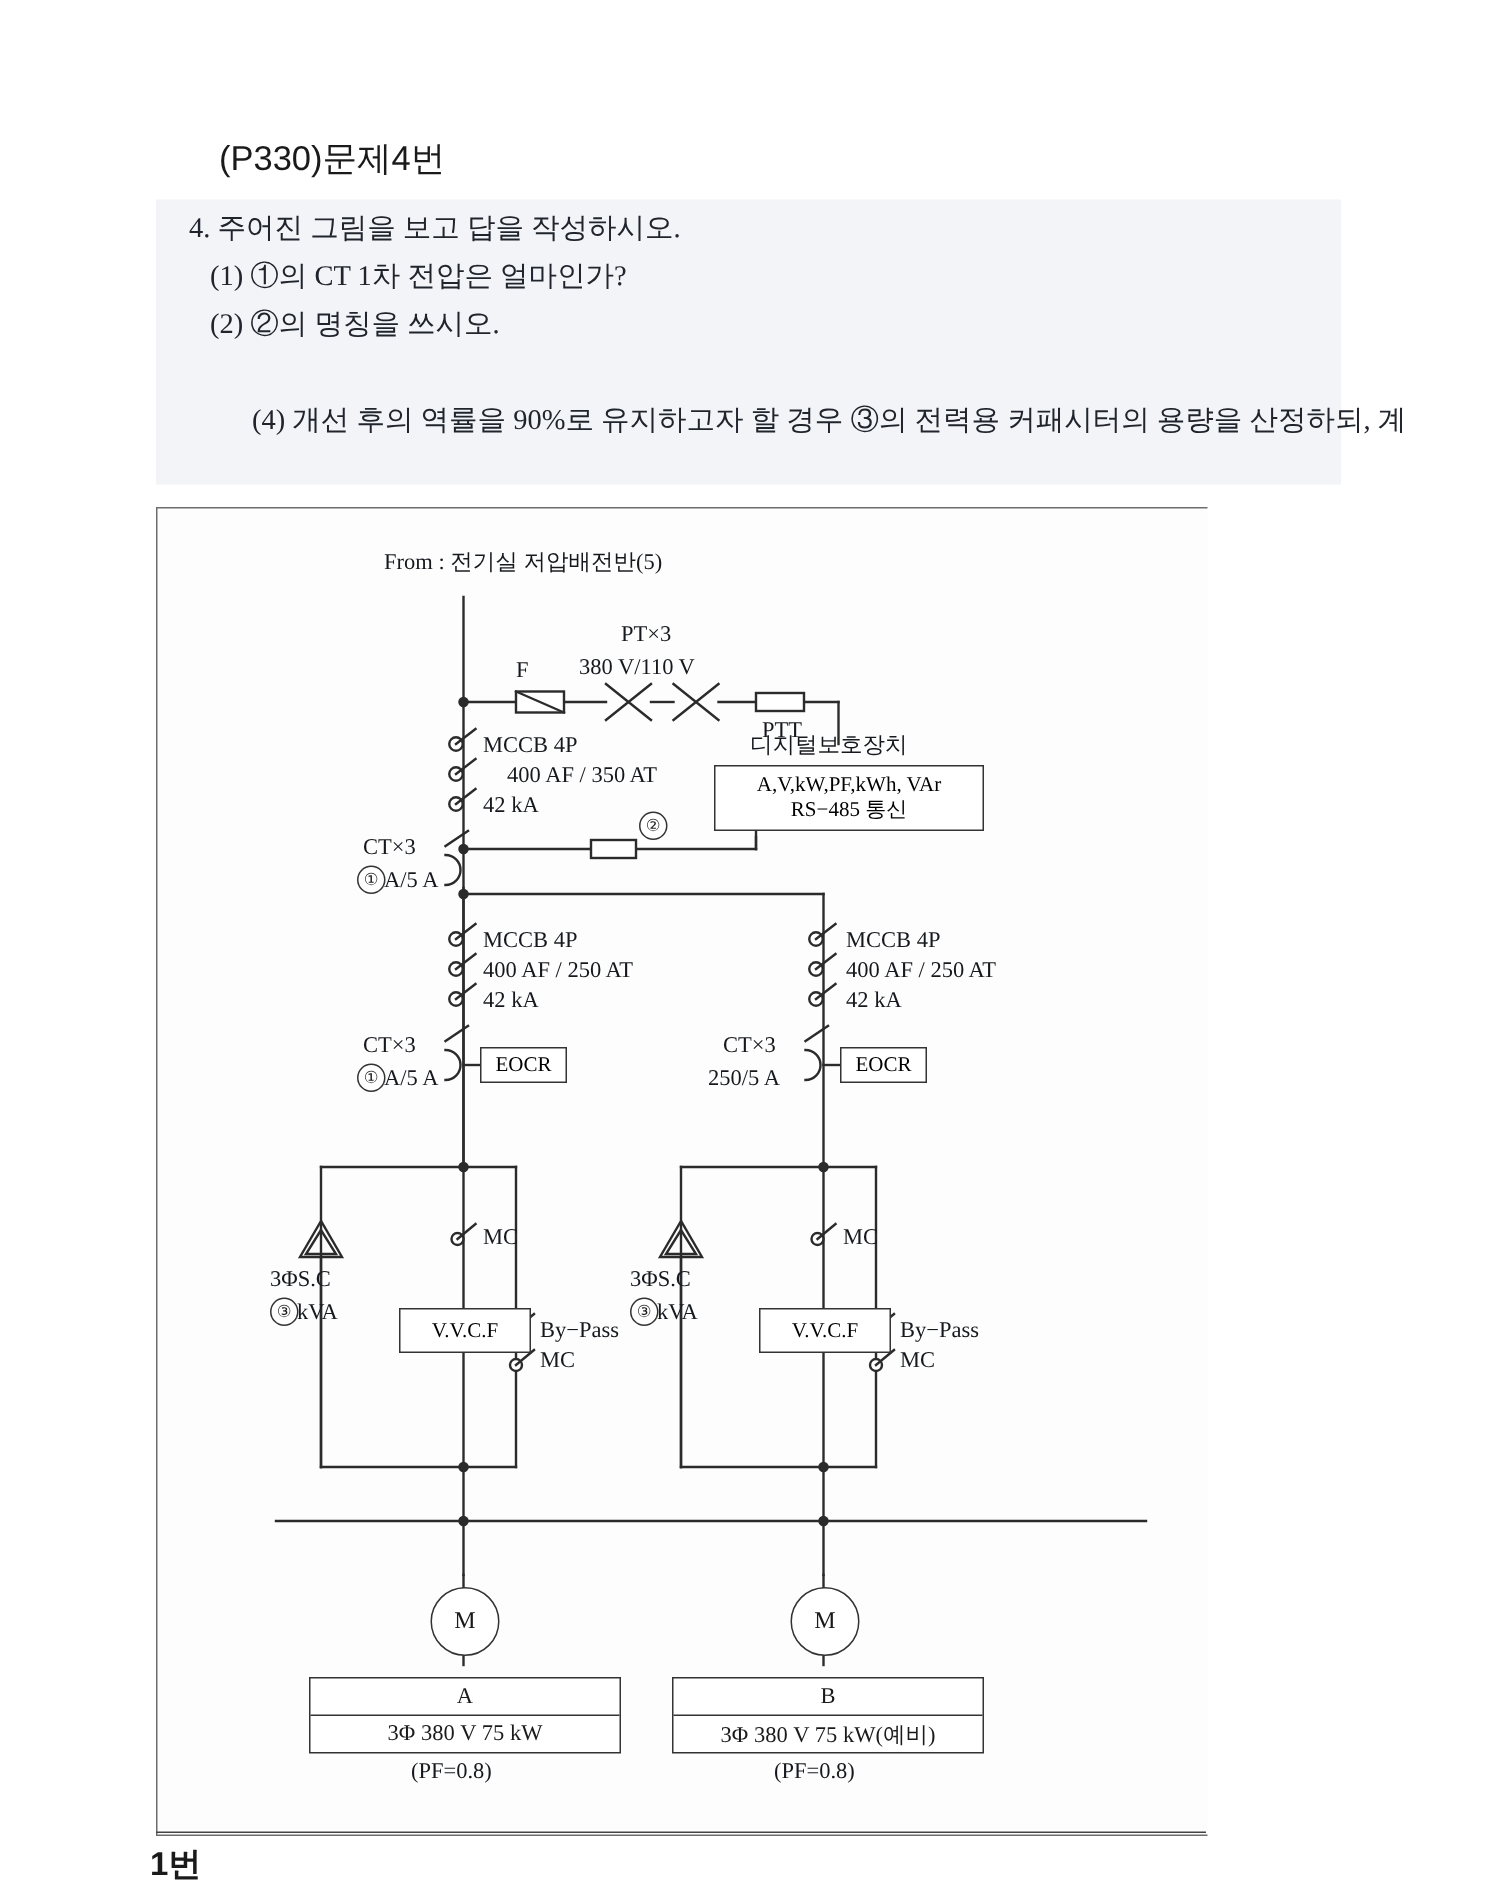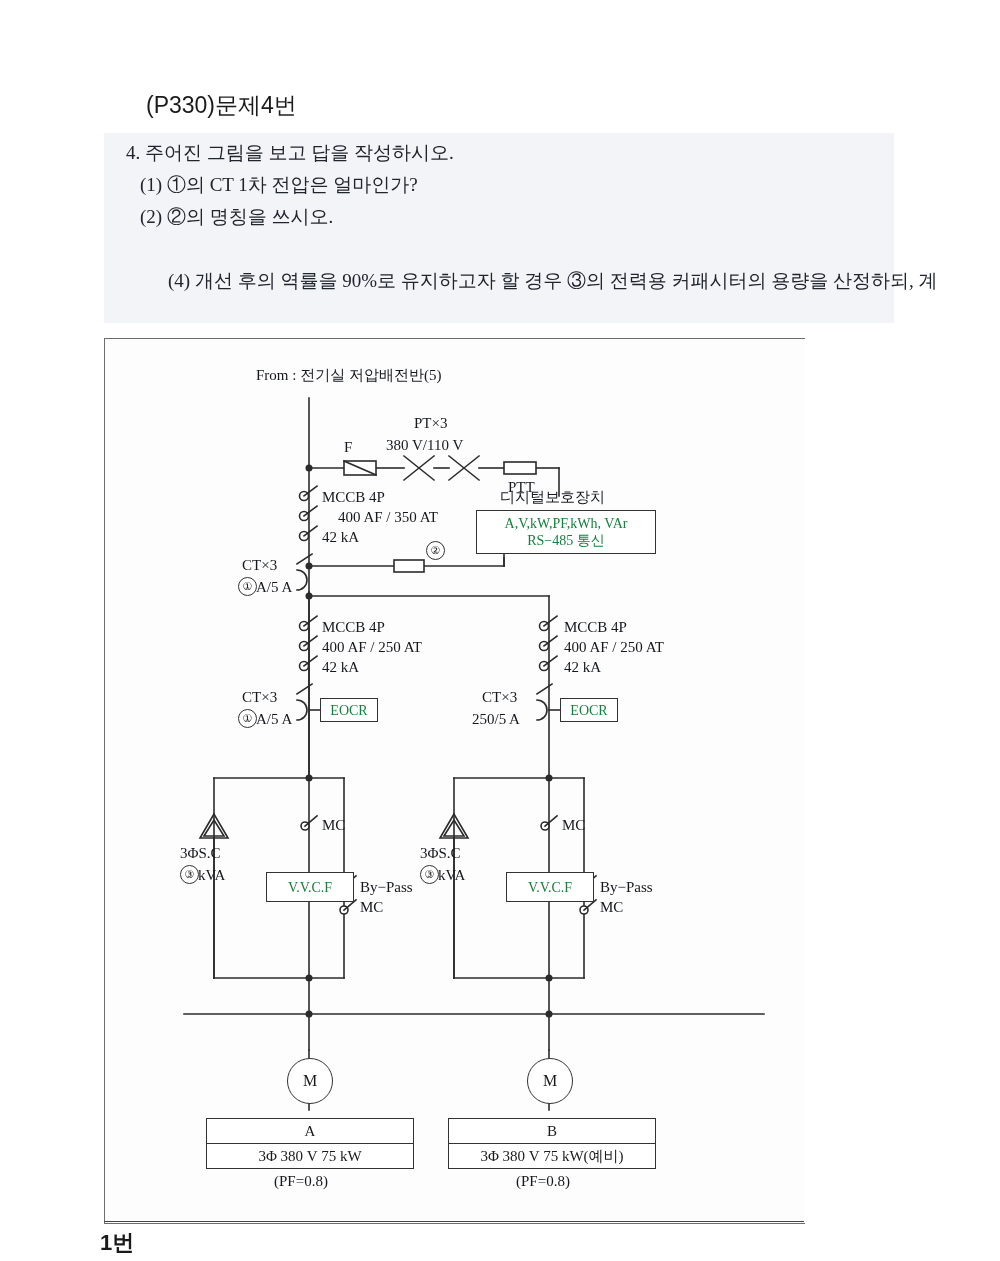--- a/index.html
+++ b/index.html
@@ -51,21 +51,21 @@
 
   
   .svgwrap{position:absolute;left:104px;top:338px;width:700px;height:1072px;}
   .lbl{
     position:absolute;font-size:15px;line-height:19px;color:#15181d;
     font-family:"Liberation Serif", serif;white-space:nowrap;
   }
   .box{
     position:absolute;border:1px solid #333;background:#fff;
     font-size:14px;line-height:17px;text-align:center;
-    font-family:"Liberation Serif", serif;color:#15803d;
+    font-family:"Liberation Serif", serif;color:#000000;
     display:flex;align-items:center;justify-content:center;
     flex-direction:column;
   }
   .circ{
     position:absolute;border:1.5px solid #333;border-radius:50%;
     background:#fff;display:flex;align-items:center;justify-content:center;
     font-size:16px;font-family:"Liberation Serif", serif;
   }
   .cnum{
     position:absolute;border:1px solid #333;border-radius:50%;

